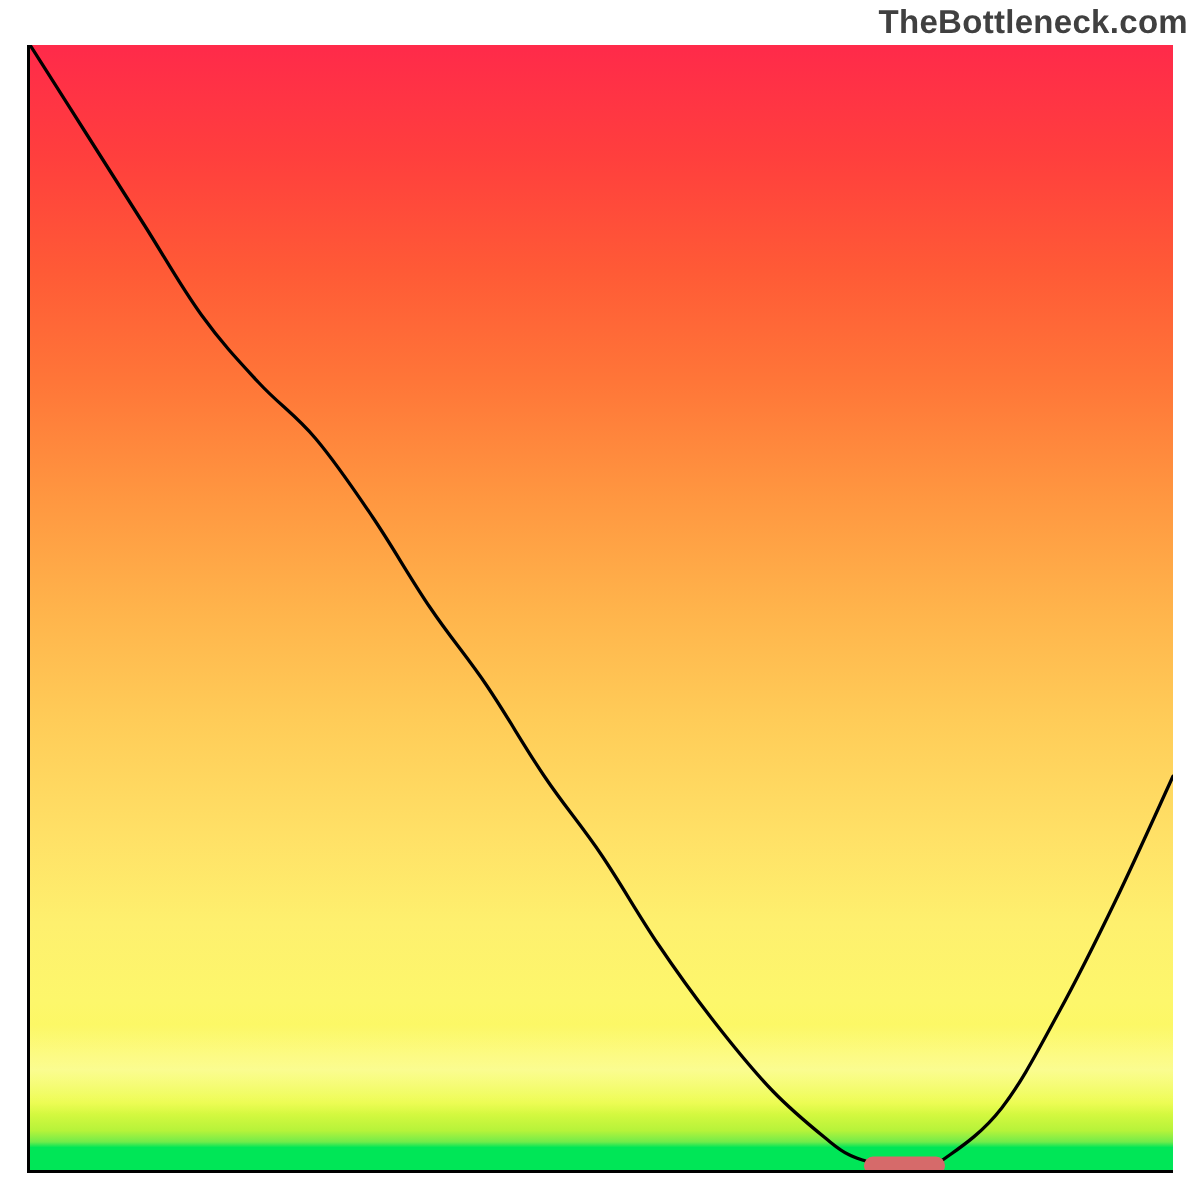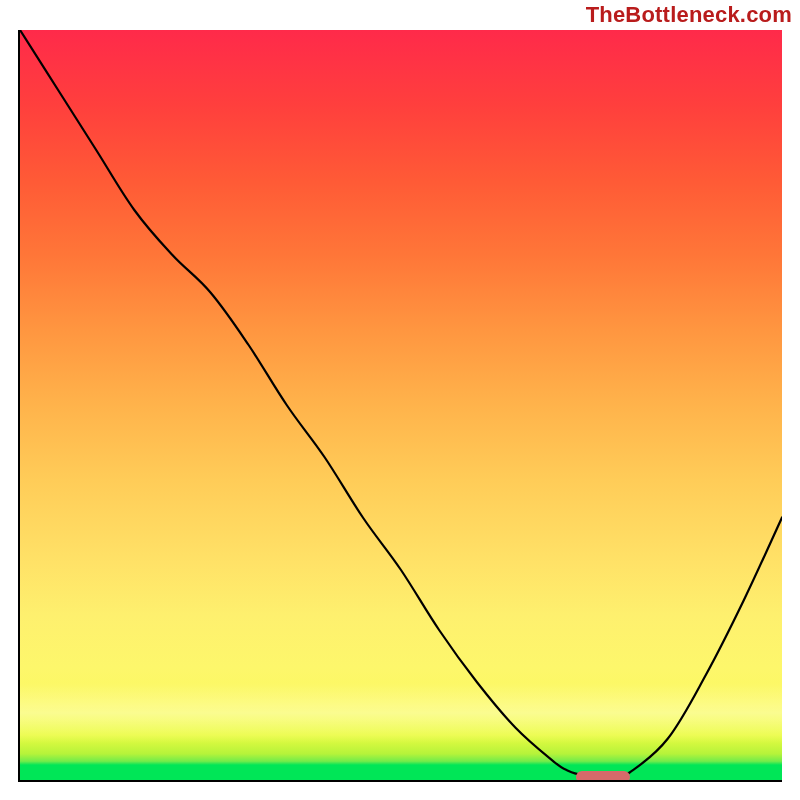--- a/index.html
+++ b/index.html
@@ -15,21 +15,21 @@
     position: relative;
     width: 800px;
     height: 800px;
   }
   .watermark {
     position: absolute;
     top: 2px;
     right: 8px;
     font-size: 22px;
     font-weight: 600;
-    color: #b91c1c;
+    color: #404040;
     letter-spacing: 0.2px;
     z-index: 10;
   }
   .plot-box {
     position: absolute;
     left: 18px;
     top: 30px;
     width: 764px;
     height: 752px;
     border-left: 2px solid #000;

